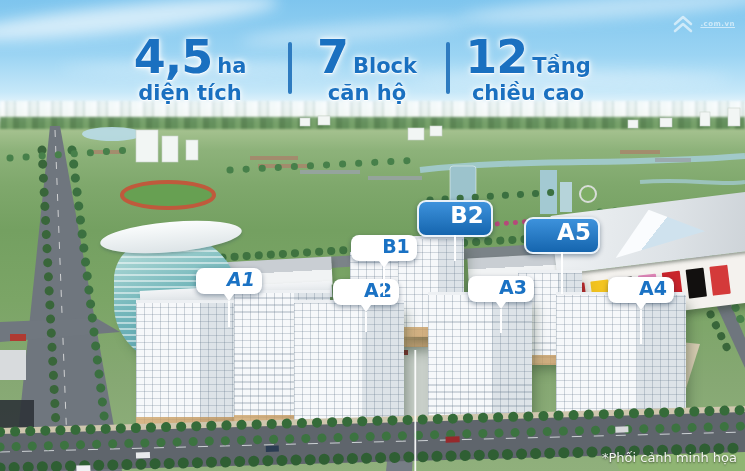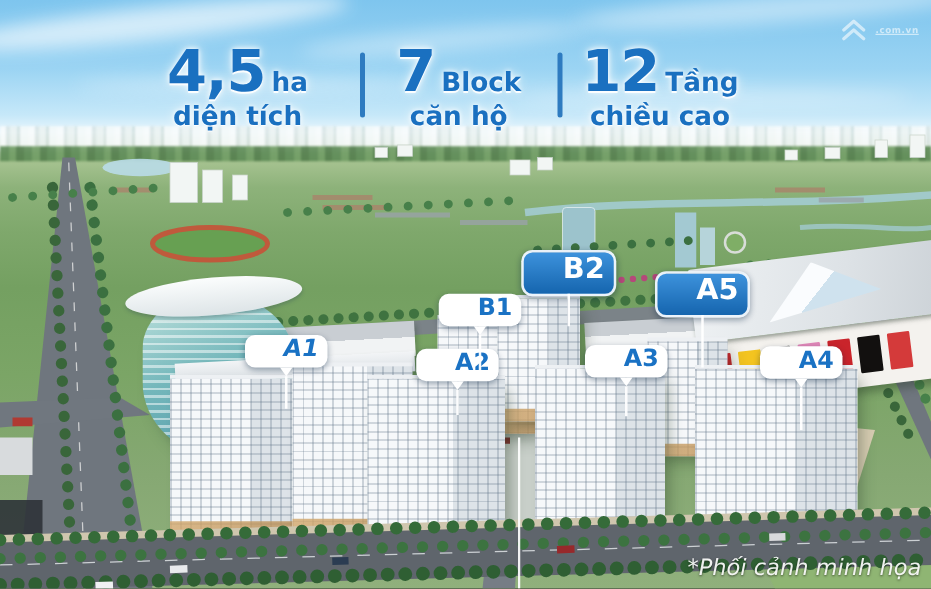--- a/index.html
+++ b/index.html
@@ -98,21 +98,21 @@
   #st1{left:95px;top:36px;} #st2{left:272px;top:36px;} #st3{left:433px;top:36px;}
   .stat-div{position:absolute;width:4px;height:52px;border-radius:2px;background:#2e7bc0;z-index:9;}
   #sd1{left:288px;top:42px;} #sd2{left:446px;top:42px;}
   
   .wm{position:absolute;top:12px;right:10px;z-index:9;display:flex;align-items:center;gap:5px;
     color:rgba(255,255,255,.58);}
   .wm-txt{display:flex;flex-direction:column;align-items:flex-end;line-height:1;text-decoration:underline;}
   .wm-suffix{font-size:7px;font-weight:bold;letter-spacing:.5px;}
   .wm-name{font-size:15px;font-weight:bold;}
   .caption{position:absolute;right:8px;bottom:6px;z-index:9;color:rgba(255,255,255,.92);
-    font-size:18px;text-shadow:0 1px 2px rgba(0,0,0,.6);font-style:italic;}
+    font-size:13px;text-shadow:0 1px 2px rgba(0,0,0,.6);}
 </style>
 </head>
 <body>
 
 <div class="shot">
 
   <div class="cloud c1"></div>
   <div class="cloud c2"></div>
   <div class="cloud c3"></div>
   <div class="cloud c4"></div>

